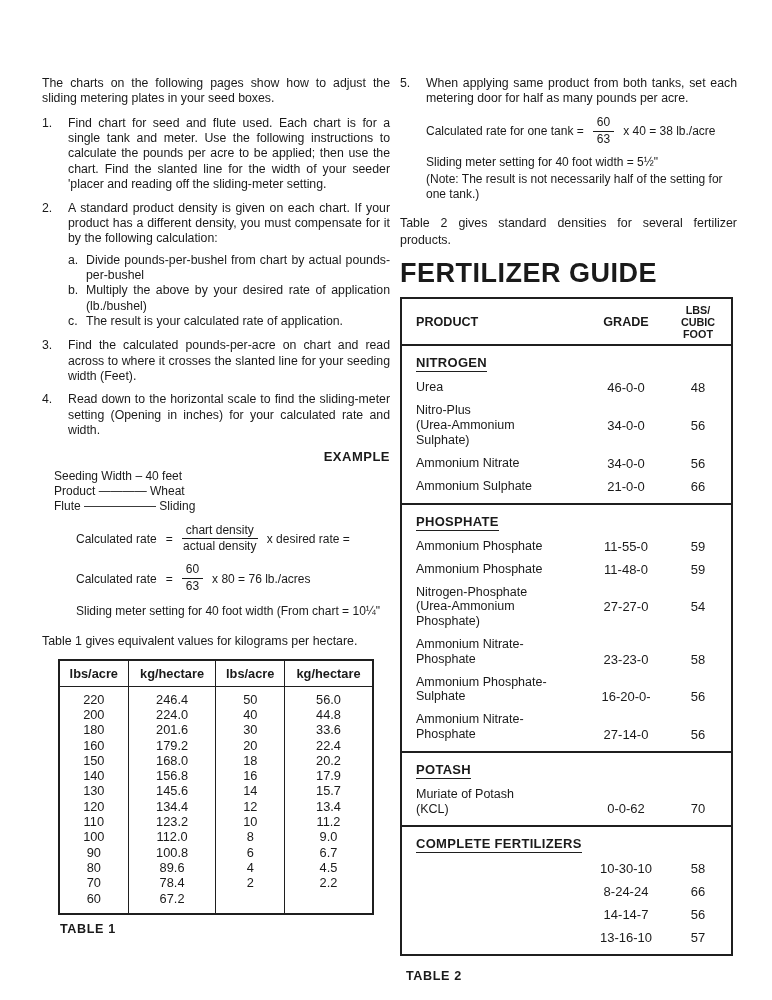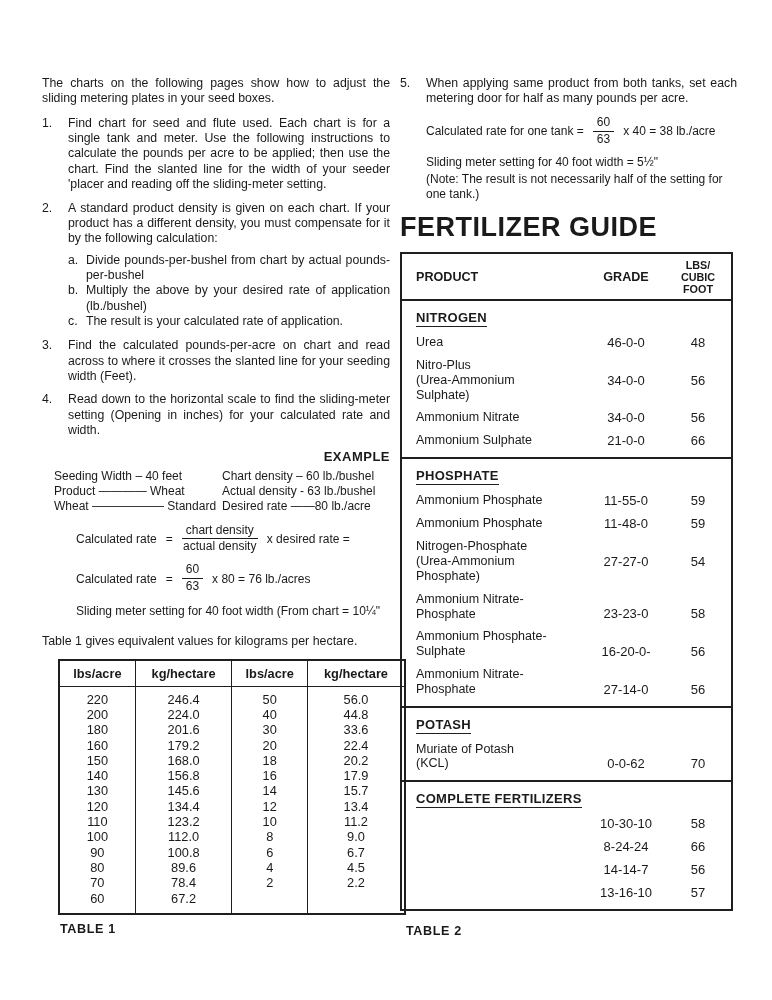--- a/index.html
+++ b/index.html
@@ -32,21 +32,21 @@
   .ex-line{white-space:nowrap;}
 
   .formula{display:flex;align-items:center;gap:9px;margin:9px 0 0 34px;font-size:12px;white-space:nowrap;}
   .frac{display:inline-block;text-align:center;line-height:1.15;}
   .frac-num{display:block;border-bottom:1.5px solid #1a1a1a;padding:0 4px 1px 4px;}
   .frac-den{display:block;padding-top:1px;}
 
   .sliding-note{margin:10px 0 0 34px;font-size:12px;}
 
   .t1-caption{margin:16px 0 9px 0;font-size:12.4px;line-height:1.28;text-align:justify;width:340px;}
-  table.t1{border-collapse:collapse;margin-left:16px;width:348px;border:2px solid #1f1f1f;}
+  table.t1{border-collapse:collapse;margin-left:16px;width:316px;border:2px solid #1f1f1f;}
   .t1 th{
     border:1.5px solid #1f1f1f;font-size:12.8px;font-weight:700;
     padding:5px 3px;text-align:center;
   }
   .t1 td{
     border-left:1.5px solid #1f1f1f;border-right:1.5px solid #1f1f1f;
     text-align:center;font-size:12.8px;line-height:15.3px;padding:0 3px;
   }
   .t1 tbody tr:first-child td{padding-top:5px;}
   .t1 tbody tr:last-child td{padding-bottom:7px;}
@@ -122,26 +122,21 @@
           <span class="step-text">Read down to the horizontal scale to find the sliding-meter setting (Opening in inches) for your calculated rate and width.</span>
         </div>
       </div>
 
     <div class="example-heading">EXAMPLE</div>
 
     <div class="example-cols">
       <div class="ex-col-left">
           <div class="ex-line">Seeding Width – 40 feet</div>
           <div class="ex-line">Product ———— Wheat</div>
-          <div class="ex-line">Wheat —————— Standard</div>
-        </div>
-      <div class="ex-col-right">
-          <div class="ex-line">Chart density – 60 lb./bushel</div>
-          <div class="ex-line">Actual density - 63 lb./bushel</div>
-          <div class="ex-line">Desired rate ——80 lb./acre</div>
+          <div class="ex-line">Flute —————— Sliding</div>
         </div>
     </div>
 
     <div class="formula">
       <span>Calculated rate</span>
       <span>=</span>
       <span class="frac">
         <span class="frac-num">chart density</span>
         <span class="frac-den">actual density</span>
       </span>
@@ -273,20 +268,21 @@
       <span class="frac">
         <span class="frac-num">60</span>
         <span class="frac-den">63</span>
       </span>
       <span>x 40 = 38 lb./acre</span>
     </div>
 
     <div class="meter-note">Sliding meter setting for 40 foot width = 5½"</div>
     <div class="paren-note">(Note: The result is not necessarily half of the setting for one tank.)</div>
 
+    <p class="t2-intro">Table 2 gives standard densities for several fertilizer products.</p>
 
     <h2 class="fg-title">FERTILIZER GUIDE</h2>
 
     <div class="t2">
       <div class="t2-header">
         <div class="t2-h-product">PRODUCT</div>
         <div class="t2-h-grade">GRADE</div>
         <div class="t2-h-lbs">
             <div>LBS/</div>
             <div>CUBIC</div>

